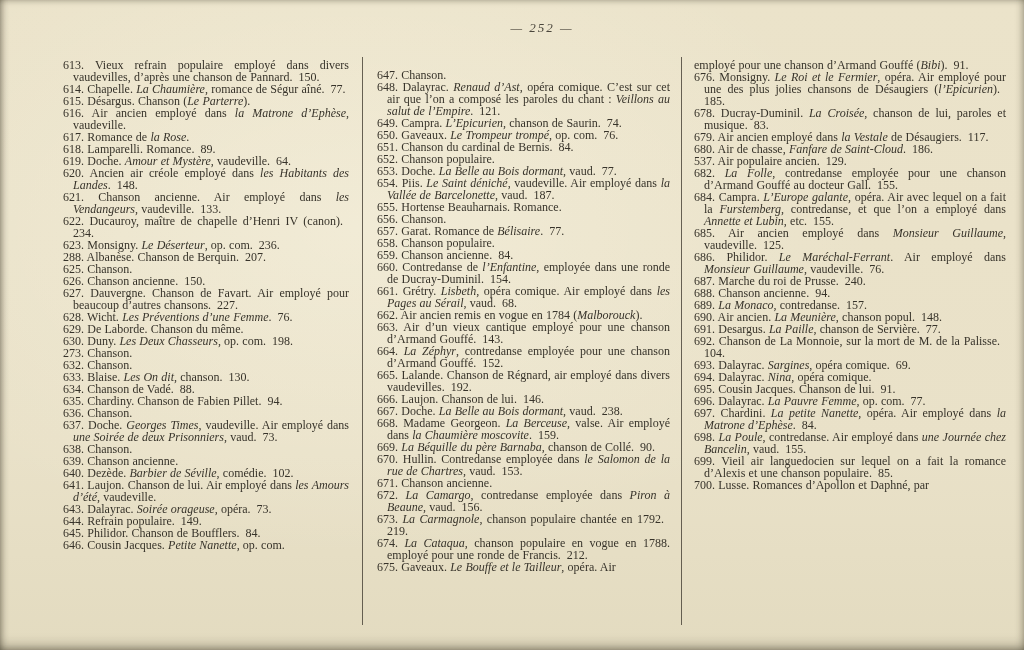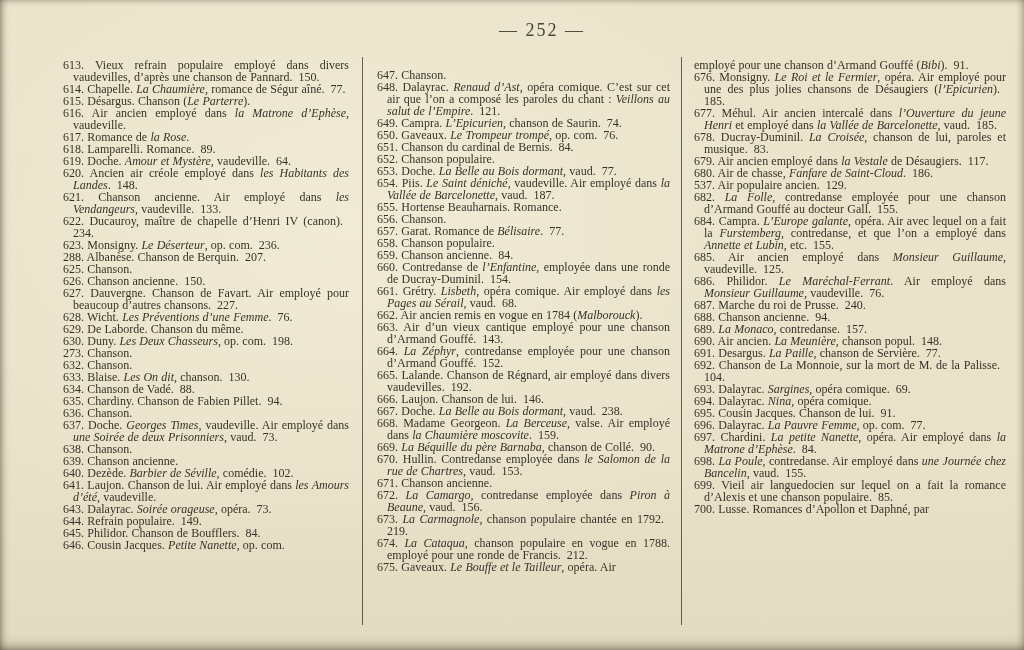--- a/index.html
+++ b/index.html
@@ -15,21 +15,21 @@
       linear-gradient(180deg,#ebe3ca 0%,#e9e1c8 70%,#e3dbc0 100%);
     box-shadow:
       inset 5px 0 9px -5px rgba(45,40,25,.65),
       inset -5px 0 9px -5px rgba(45,40,25,.45),
       inset 0 -9px 14px -8px rgba(45,40,25,.55),
       inset 0 6px 10px -8px rgba(45,40,25,.35);
     color:var(--ink,#37332a);
   }
   .page-number{
     position:absolute;top:20px;left:462px;width:160px;
-    text-align:center;font-size:18px;letter-spacing:2px;color:#4a463c;
+    text-align:center;font-size:13px;letter-spacing:2px;color:#4a463c;font-style:italic;
   }
   .col{
     position:absolute;top:59px;
     font-size:12px;line-height:12px;
     text-rendering:optimizeLegibility;
   }
   .col-1{left:63px;width:286px;}
   .col-2{left:377px;width:293px;margin-top:10px;}
   .col-3{left:694px;width:312px;}
   .entry{
@@ -118,21 +118,20 @@
       <div class="entry"><span class="num">670.</span> <span>Hullin. Contredanse employée dans <i>le Salomon de la rue de Chartres</i>, vaud. 153.</span></div>
       <div class="entry"><span class="num">671.</span> <span>Chanson ancienne.</span></div>
       <div class="entry"><span class="num">672.</span> <span><i>La Camargo</i>, contredanse employée dans <i>Piron à Beaune</i>, vaud. 156.</span></div>
       <div class="entry"><span class="num">673.</span> <span><i>La Carmagnole</i>, chanson populaire chantée en 1792. 219.</span></div>
       <div class="entry"><span class="num">674.</span> <span><i>La Cataqua</i>, chanson populaire en vogue en 1788. employé pour une ronde de Francis. 212.</span></div>
       <div class="entry"><span class="num">675.</span> <span>Gaveaux. <i>Le Bouffe et le Tailleur</i>, opéra. Air</span></div>
     </div>
   <div class="col col-3">
       <div class="entry cont"><span>employé pour une chanson d’Armand Gouffé (<i>Bibi</i>). 91.</span></div>
       <div class="entry"><span class="num">676.</span> <span>Monsigny. <i>Le Roi et le Fermier</i>, opéra. Air employé pour une des plus jolies chansons de Désaugiers (<i>l’Epicurien</i>). 185.</span></div>
-      <div class="entry"><span class="num">677.</span> <span>Méhul. Air ancien intercalé dans <i>l’Ouverture du jeune Henri</i> et employé dans <i>la Vallée de Barcelonette</i>, vaud. 185.</span></div>
       <div class="entry"><span class="num">678.</span> <span>Ducray-Duminil. <i>La Croisée</i>, chanson de lui, paroles et musique. 83.</span></div>
       <div class="entry"><span class="num">679.</span> <span>Air ancien employé dans <i>la Vestale</i> de Désaugiers. 117.</span></div>
       <div class="entry"><span class="num">680.</span> <span>Air de chasse, <i>Fanfare de Saint-Cloud</i>. 186.</span></div>
       <div class="entry"><span class="num">537.</span> <span>Air populaire ancien. 129.</span></div>
       <div class="entry"><span class="num">682.</span> <span><i>La Folle</i>, contredanse employée pour une chanson d’Armand Gouffé au docteur Gall. 155.</span></div>
       <div class="entry"><span class="num">684.</span> <span>Campra. <i>L’Europe galante</i>, opéra. Air avec lequel on a fait la <i>Furstemberg</i>, contredanse, et que l’on a employé dans <i>Annette et Lubin</i>, etc. 155.</span></div>
       <div class="entry"><span class="num">685.</span> <span>Air ancien employé dans <i>Monsieur Guillaume</i>, vaudeville. 125.</span></div>
       <div class="entry"><span class="num">686.</span> <span>Philidor. <i>Le Maréchal-Ferrant</i>. Air employé dans <i>Monsieur Guillaume</i>, vaudeville. 76.</span></div>
       <div class="entry"><span class="num">687.</span> <span>Marche du roi de Prusse. 240.</span></div>
       <div class="entry"><span class="num">688.</span> <span>Chanson ancienne. 94.</span></div>

